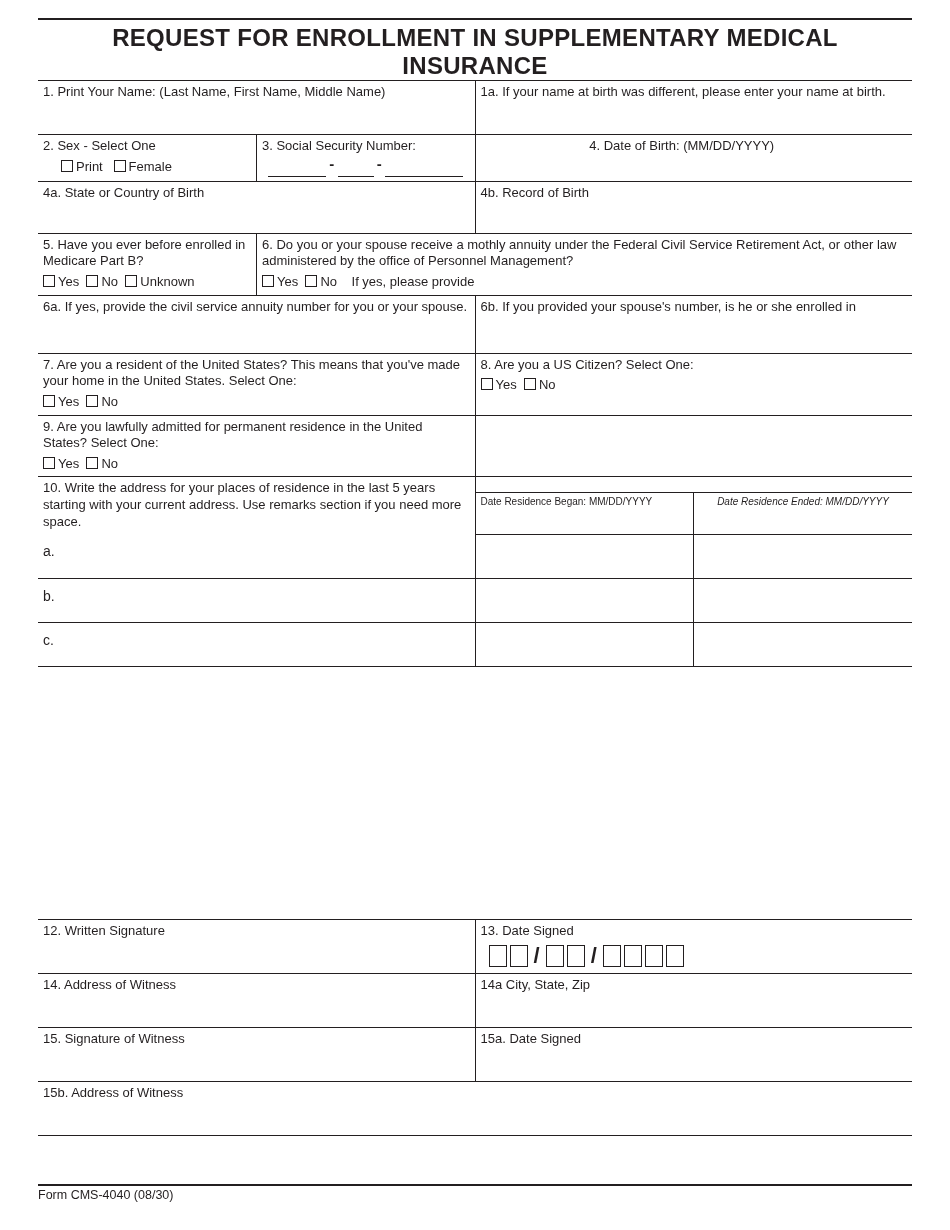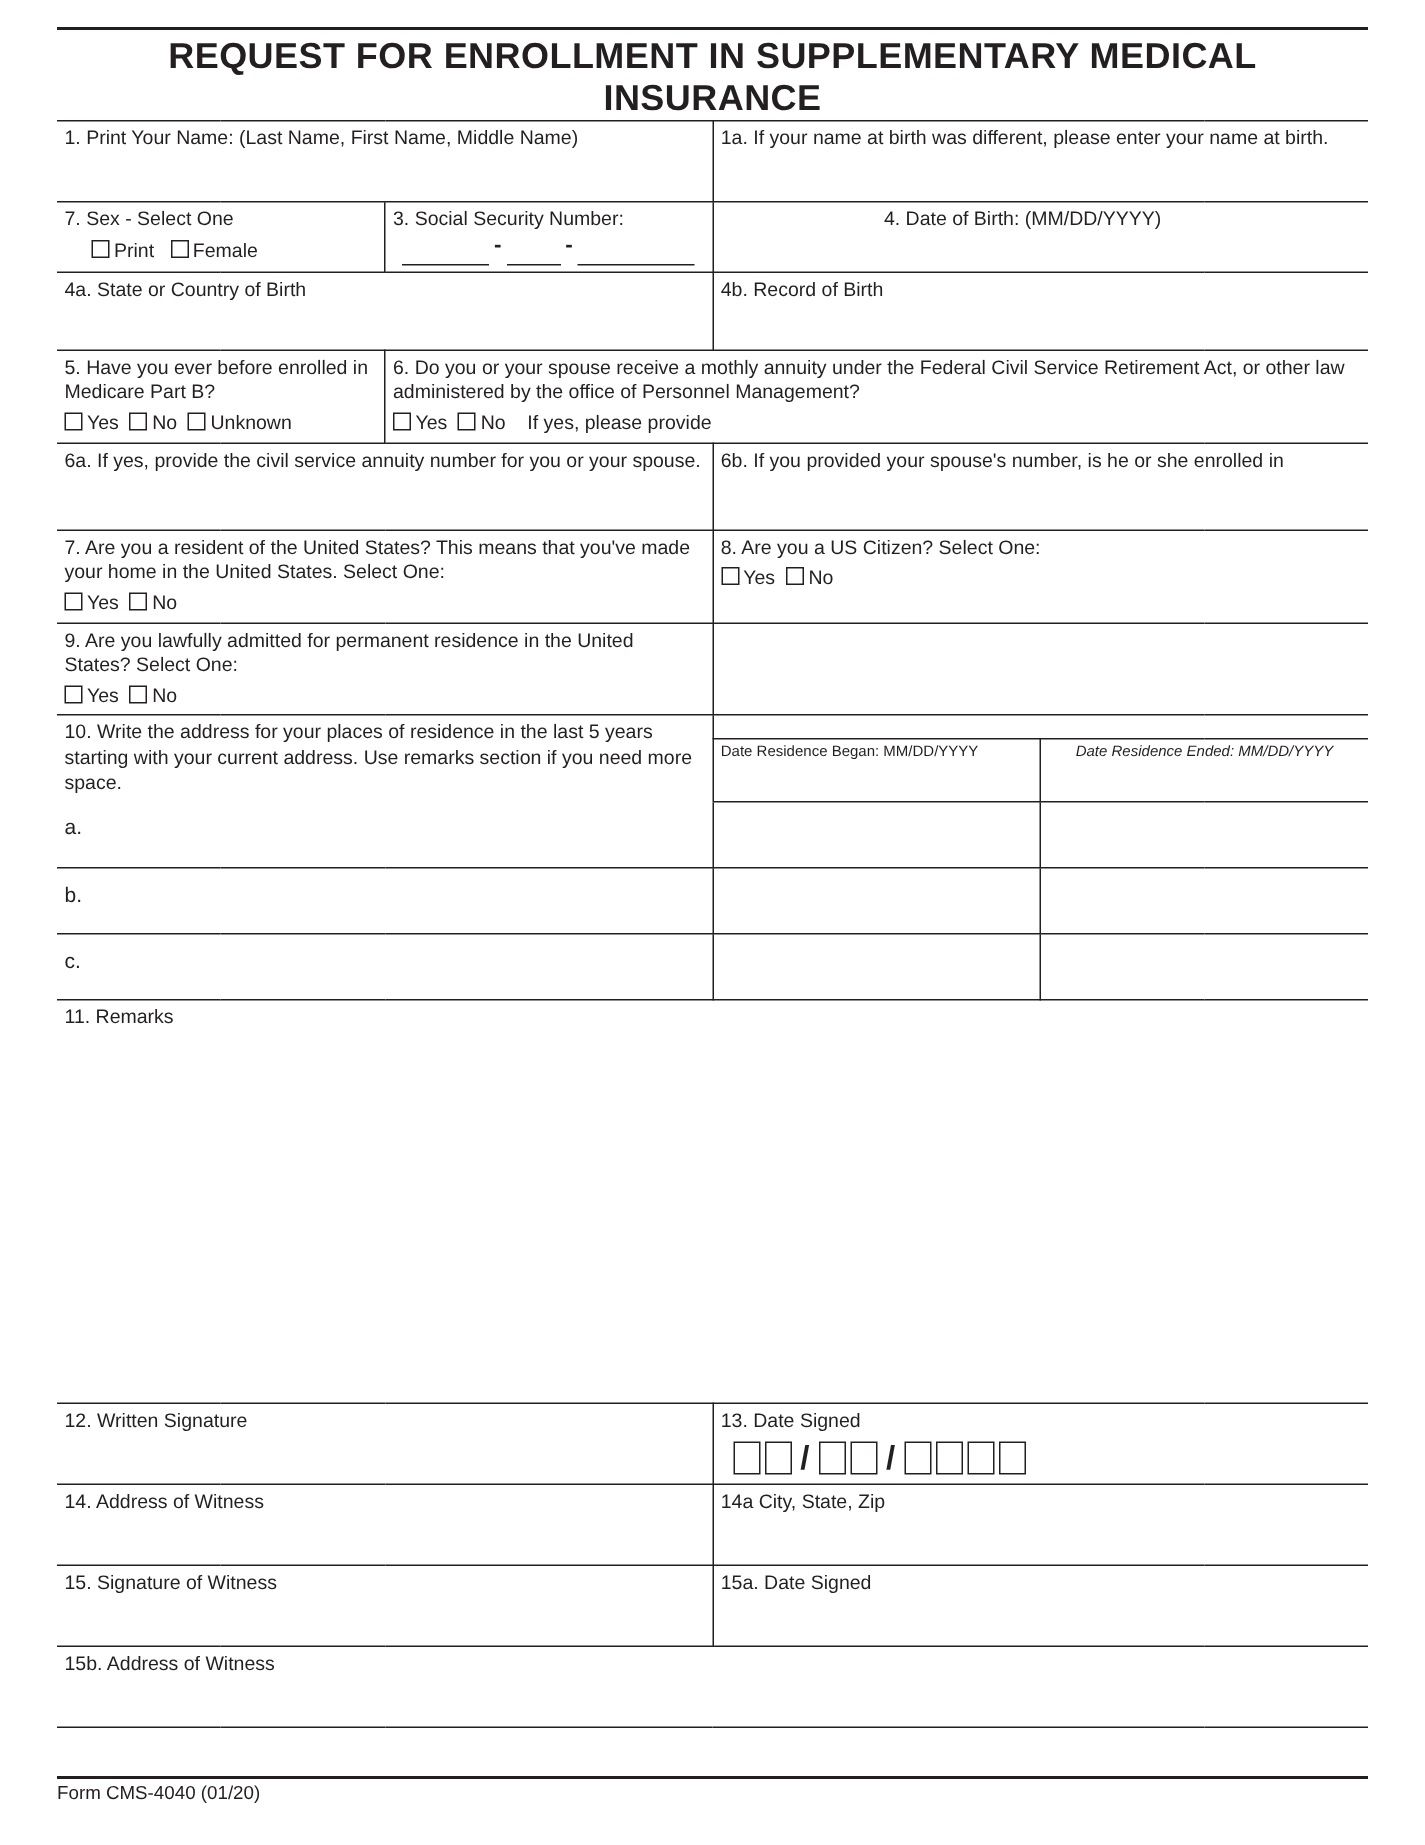--- a/index.html
+++ b/index.html
@@ -141,21 +141,21 @@
       <td colspan="4" style="height:46px;">
         <span class="lbl">1. Print Your Name: (Last Name, First Name, Middle Name)</span>
       </td>
       <td colspan="4" style="height:46px;">
         <span class="lbl">1a. If your name at birth was different, please enter your name at birth.</span>
       </td>
     </tr>
 
     <tr>
       <td colspan="2">
-        <span class="lbl">7. Sex - Select One</span>
+        <span class="lbl">2. Sex - Select One</span>
         <div class="optrow" style="padding-left:18px;">
           <span class="cb"></span><span>Print</span>
           &nbsp;
           <span class="cb"></span><span>Female</span>
         </div>
       </td>
       <td colspan="2">
         <span class="lbl">3. Social Security Number:</span>
         <div class="ssn">
           <span class="seg" style="width:58px;"></span><span class="dash">-</span><span class="seg" style="width:36px;"></span><span class="dash">-</span><span class="seg" style="width:78px;"></span>
@@ -267,21 +267,20 @@
     <tr class="addr-row">
       <td colspan="4">
         <div class="addr-label">c.</div>
       </td>
       <td colspan="2"></td>
       <td colspan="2"></td>
     </tr>
 
     <tr>
       <td colspan="8" class="noright noleft" style="border-left:none;border-right:none;">
-        <span class="lbl">11. Remarks</span>
         <div class="remarks-space"></div>
       </td>
     </tr>
 
     <tr>
       <td colspan="4" class="sig-h2">
         <span class="lbl">12. Written Signature</span>
       </td>
       <td colspan="4" class="sig-h2">
         <span class="lbl">13. Date Signed</span>
@@ -321,14 +320,14 @@
       <td style="width:12.5%;padding:0;border:none;height:0;"></td>
       <td style="width:12.5%;padding:0;border:none;height:0;"></td>
       <td style="width:12.5%;padding:0;border:none;height:0;"></td>
       <td style="width:12.5%;padding:0;border:none;height:0;"></td>
       <td style="width:12.5%;padding:0;border:none;height:0;"></td>
       <td style="width:12.5%;padding:0;border:none;height:0;"></td>
     </tr>
   </tbody>
     </table>
 
-  <div class="footer">Form CMS-4040 (01/20)</div>
+  <div class="footer">Form CMS-4040 (08/30)</div>
 </div>
 
 </body></html>

